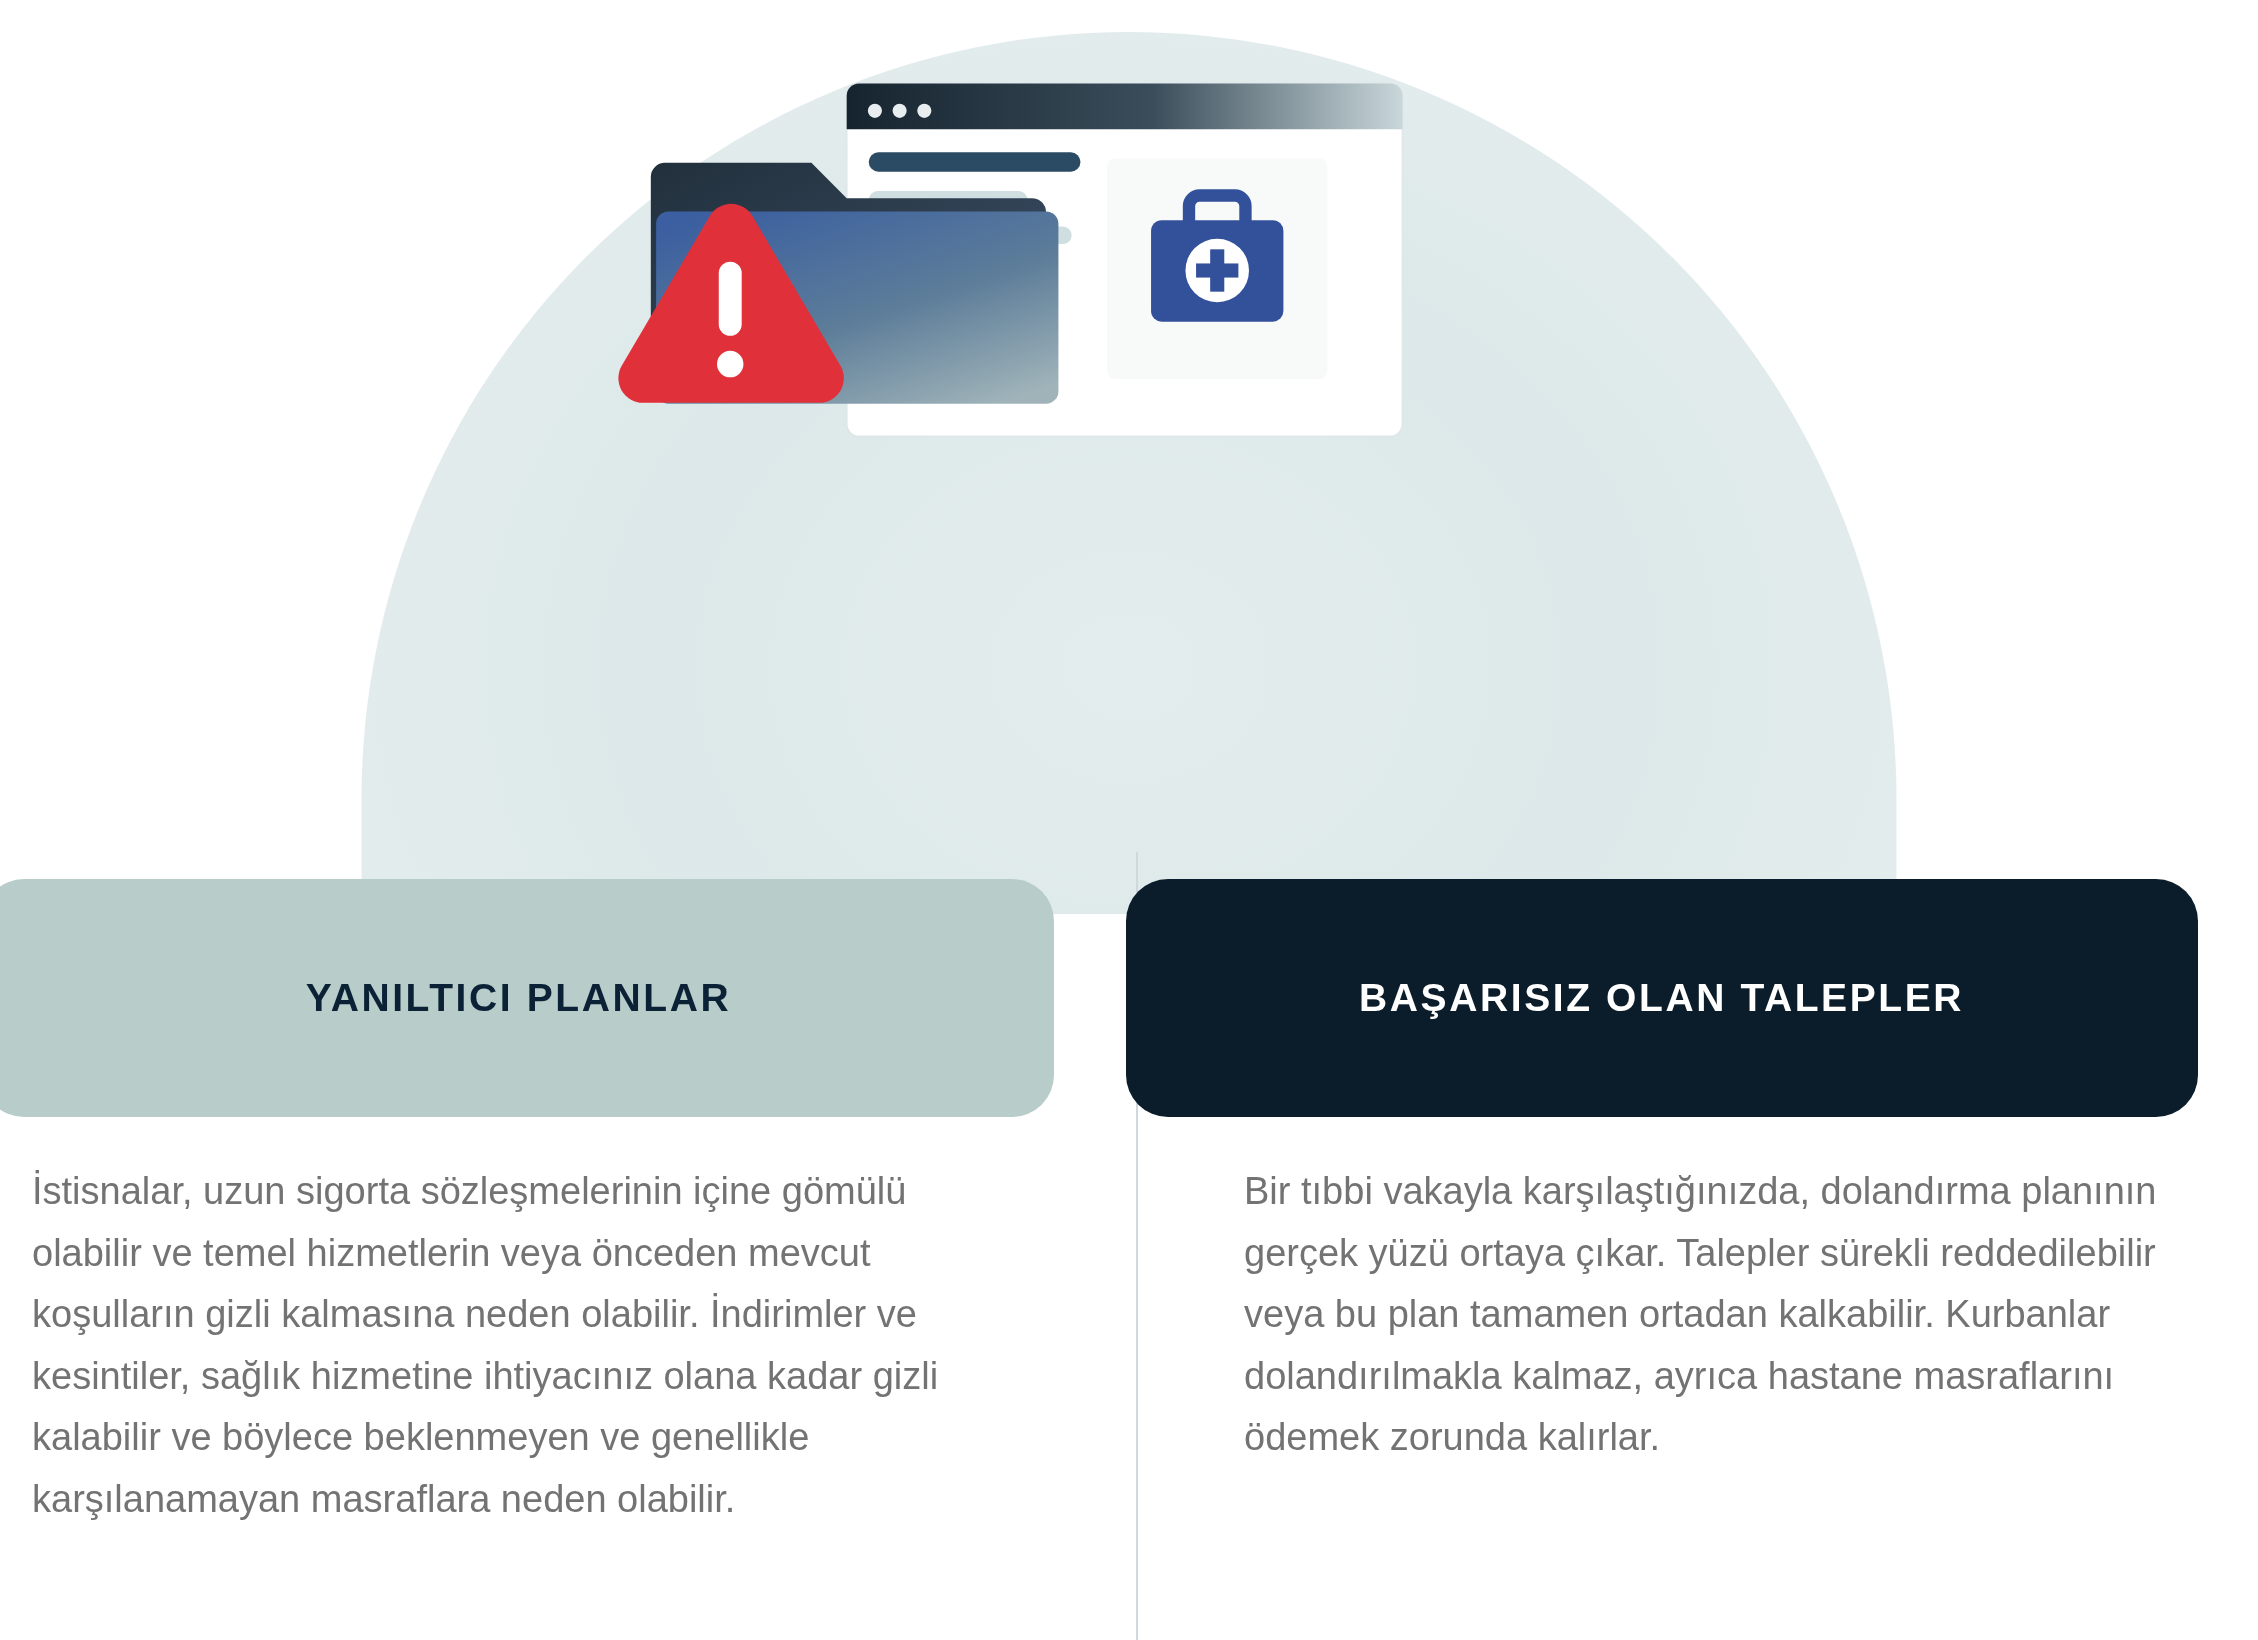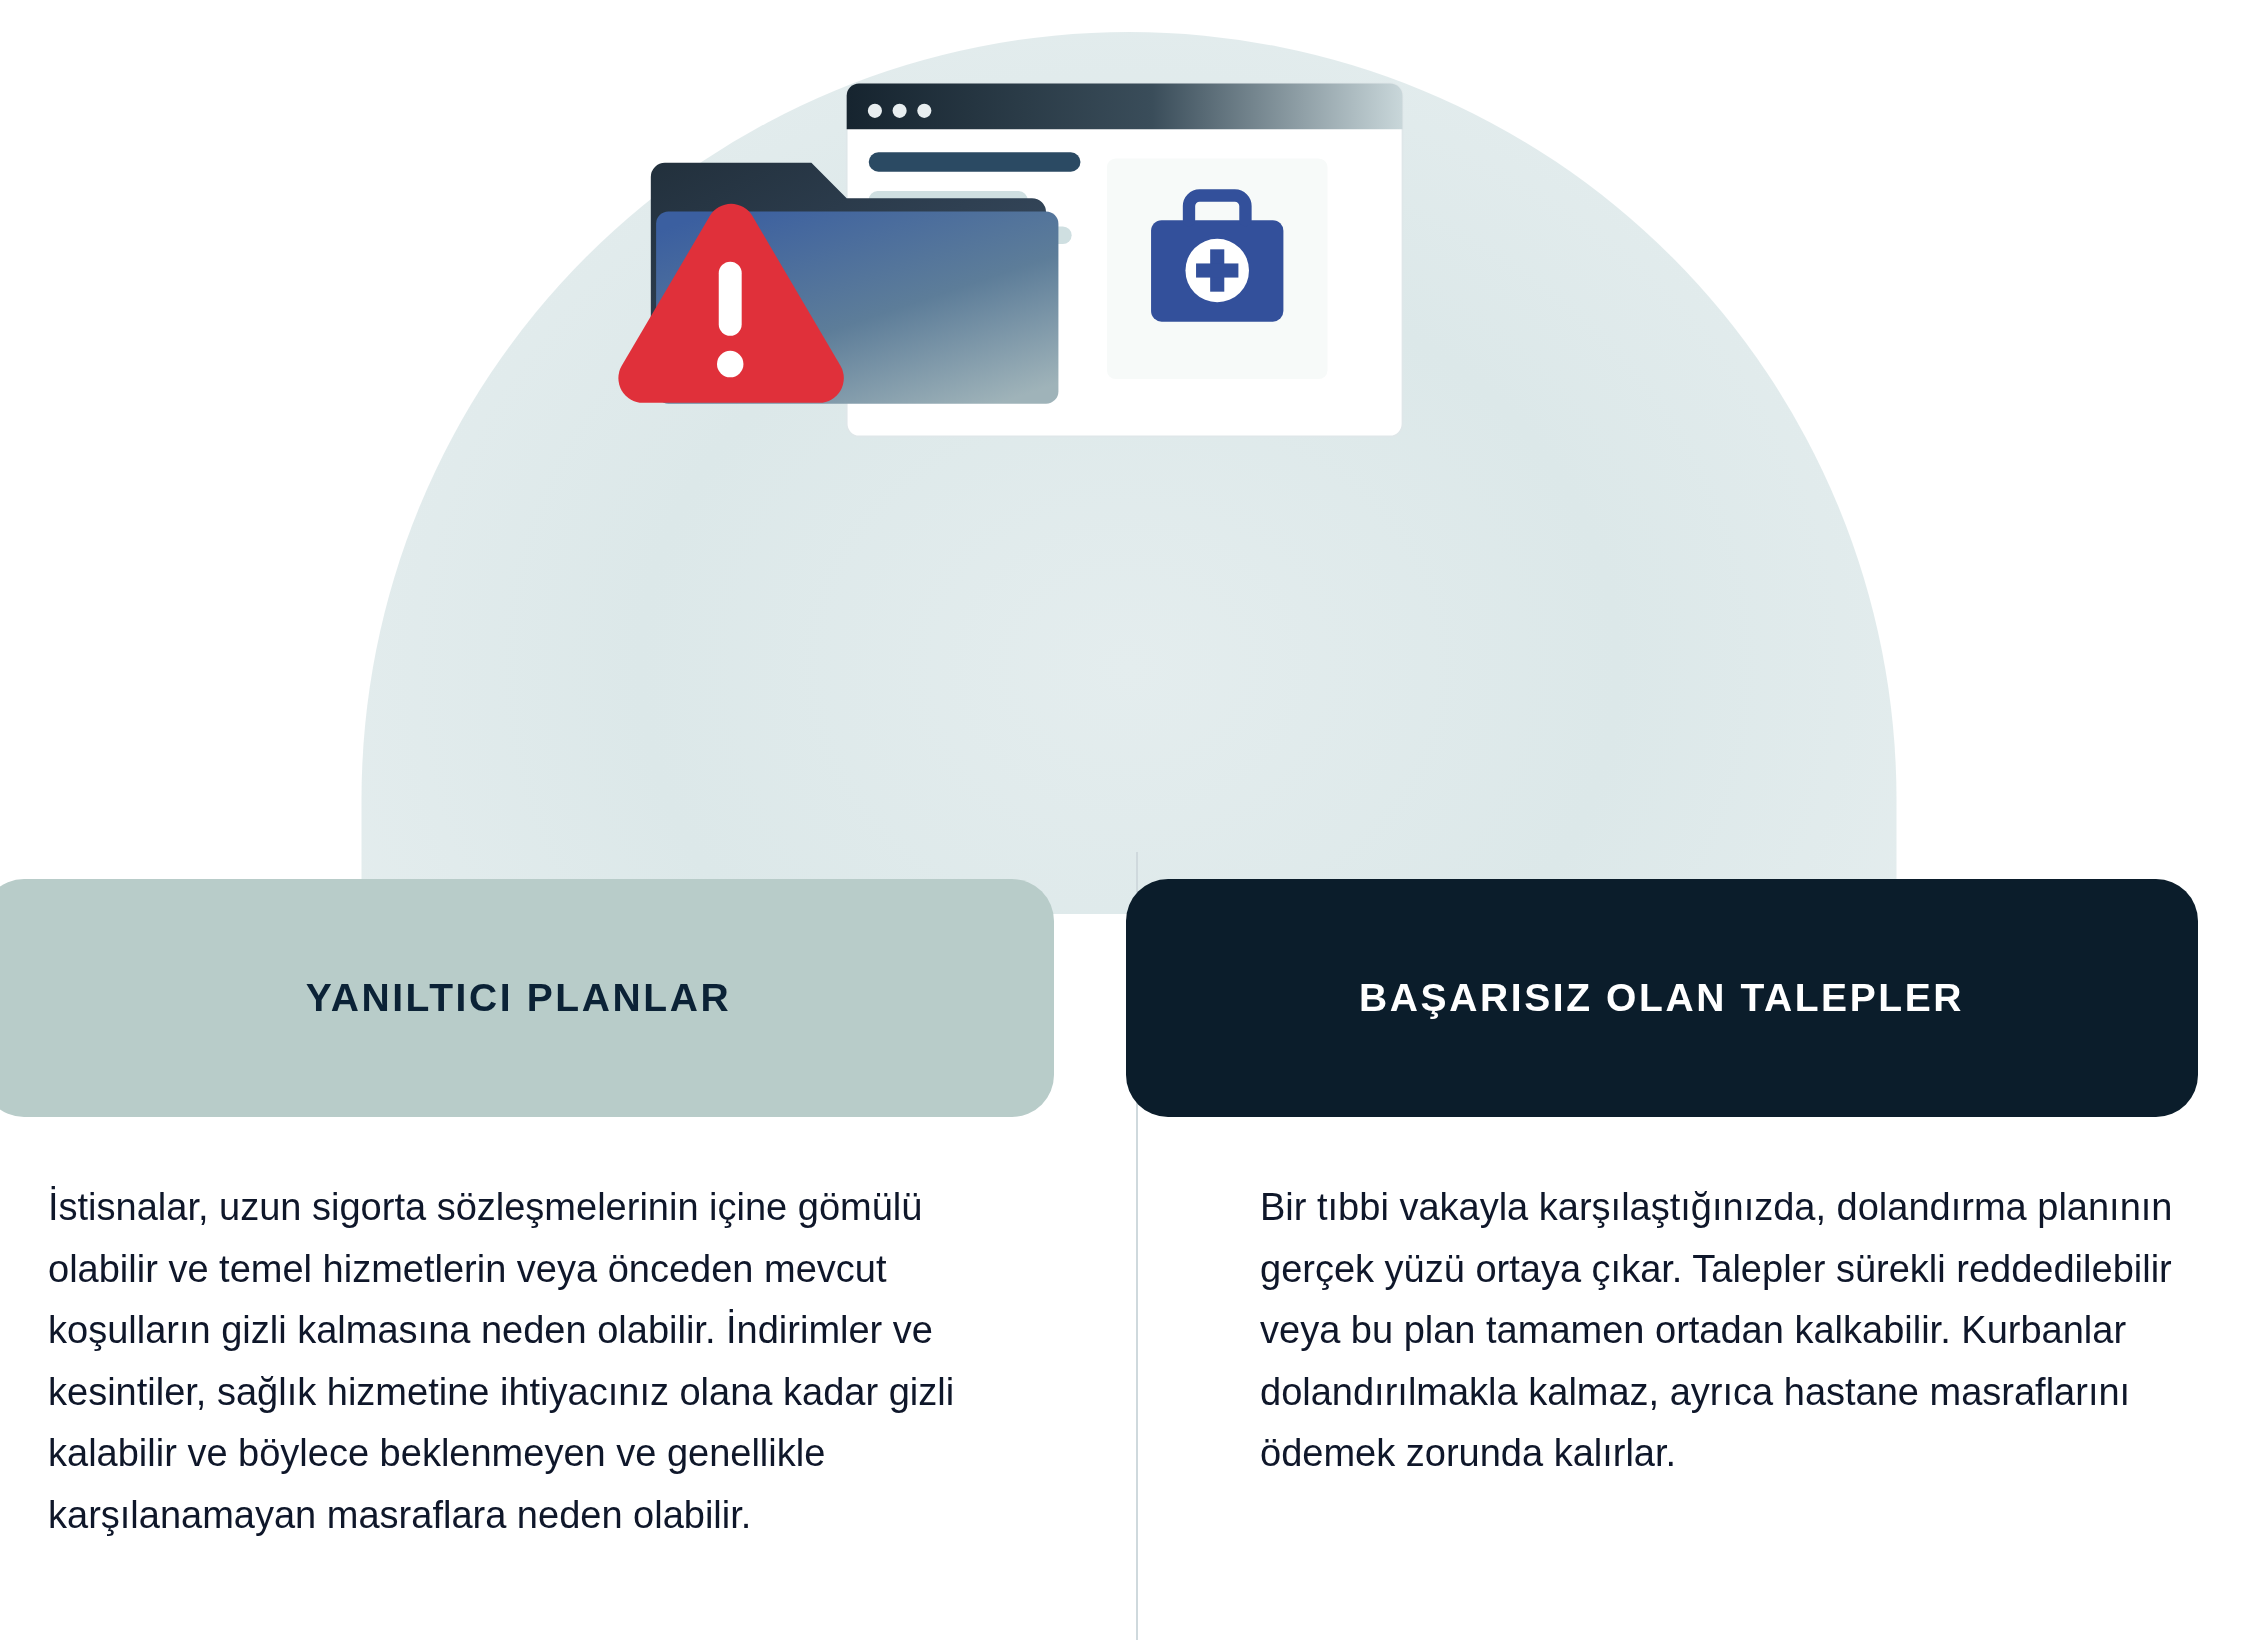--- a/index.html
+++ b/index.html
@@ -125,24 +125,24 @@
     width: 2258px;
     display: flex;
   }
   .col {
     width: 1129px;
     padding: 0 53px;
   }
   .col-left { padding-left: 32px; padding-right: 106px; }
   .col-right { padding-left: 115px; }
   .col p {
-    margin: 16px;
+    margin: 0;
     font-size: 38px;
     line-height: 1.62;
-    color: #0f172a;
+    color: #737373;
     font-weight: 400;
   }
 </style>
 </head>
 <body>
 
 <div class="page">
 
 
   <div class="illustration">

